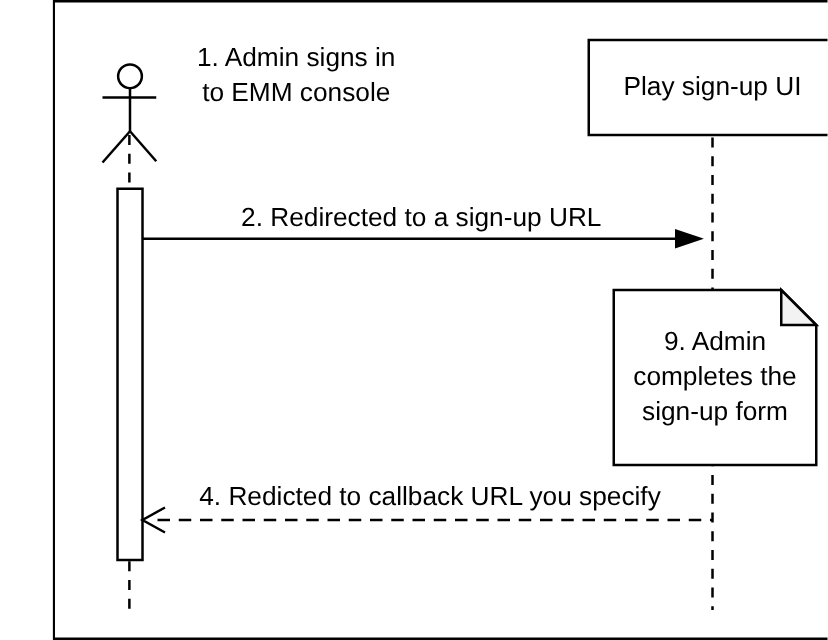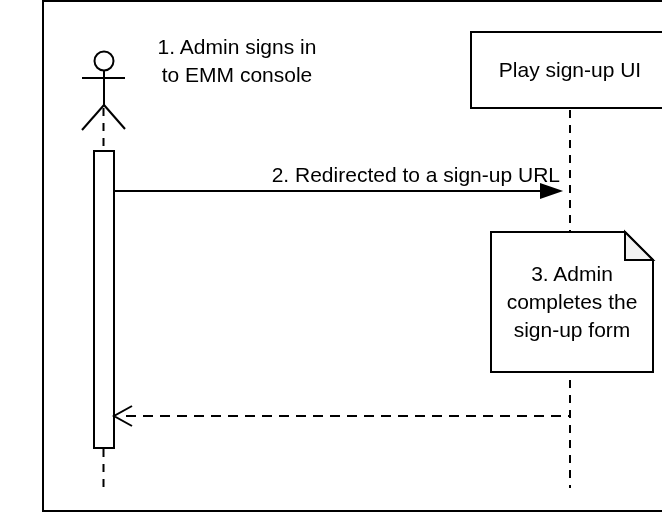--- a/index.html
+++ b/index.html
@@ -59,21 +59,20 @@
     display: flex;
     align-items: center;
     justify-content: center;
     font-size: 21px;
     line-height: 28px;
   }
   .message-2-label {
     left: 72px;
     top: 161px;
     width: 446px;
-    text-align: right;
   }
   .note-label {
     left: 449px;
     top: 232px;
     width: 162px;
     height: 140px;
     display: flex;
     align-items: center;
     justify-content: center;
   }
@@ -125,18 +124,19 @@
 
   <div class="label actor-label">1. Admin signs in
 to EMM console</div>
 
   <div class="participant-box">
     <span>Play sign-up UI</span>
   </div>
 
   <div class="label message-2-label">2. Redirected to a sign-up URL</div>
 
-  <div class="label note-label">3. Admin
+  <div class="label note-label">9. Admin
 completes the
 sign-up form</div>
 
+  <div class="label message-4-label">4. Redicted to callback URL you specify</div>
 
 </div>
 
 </body></html>

